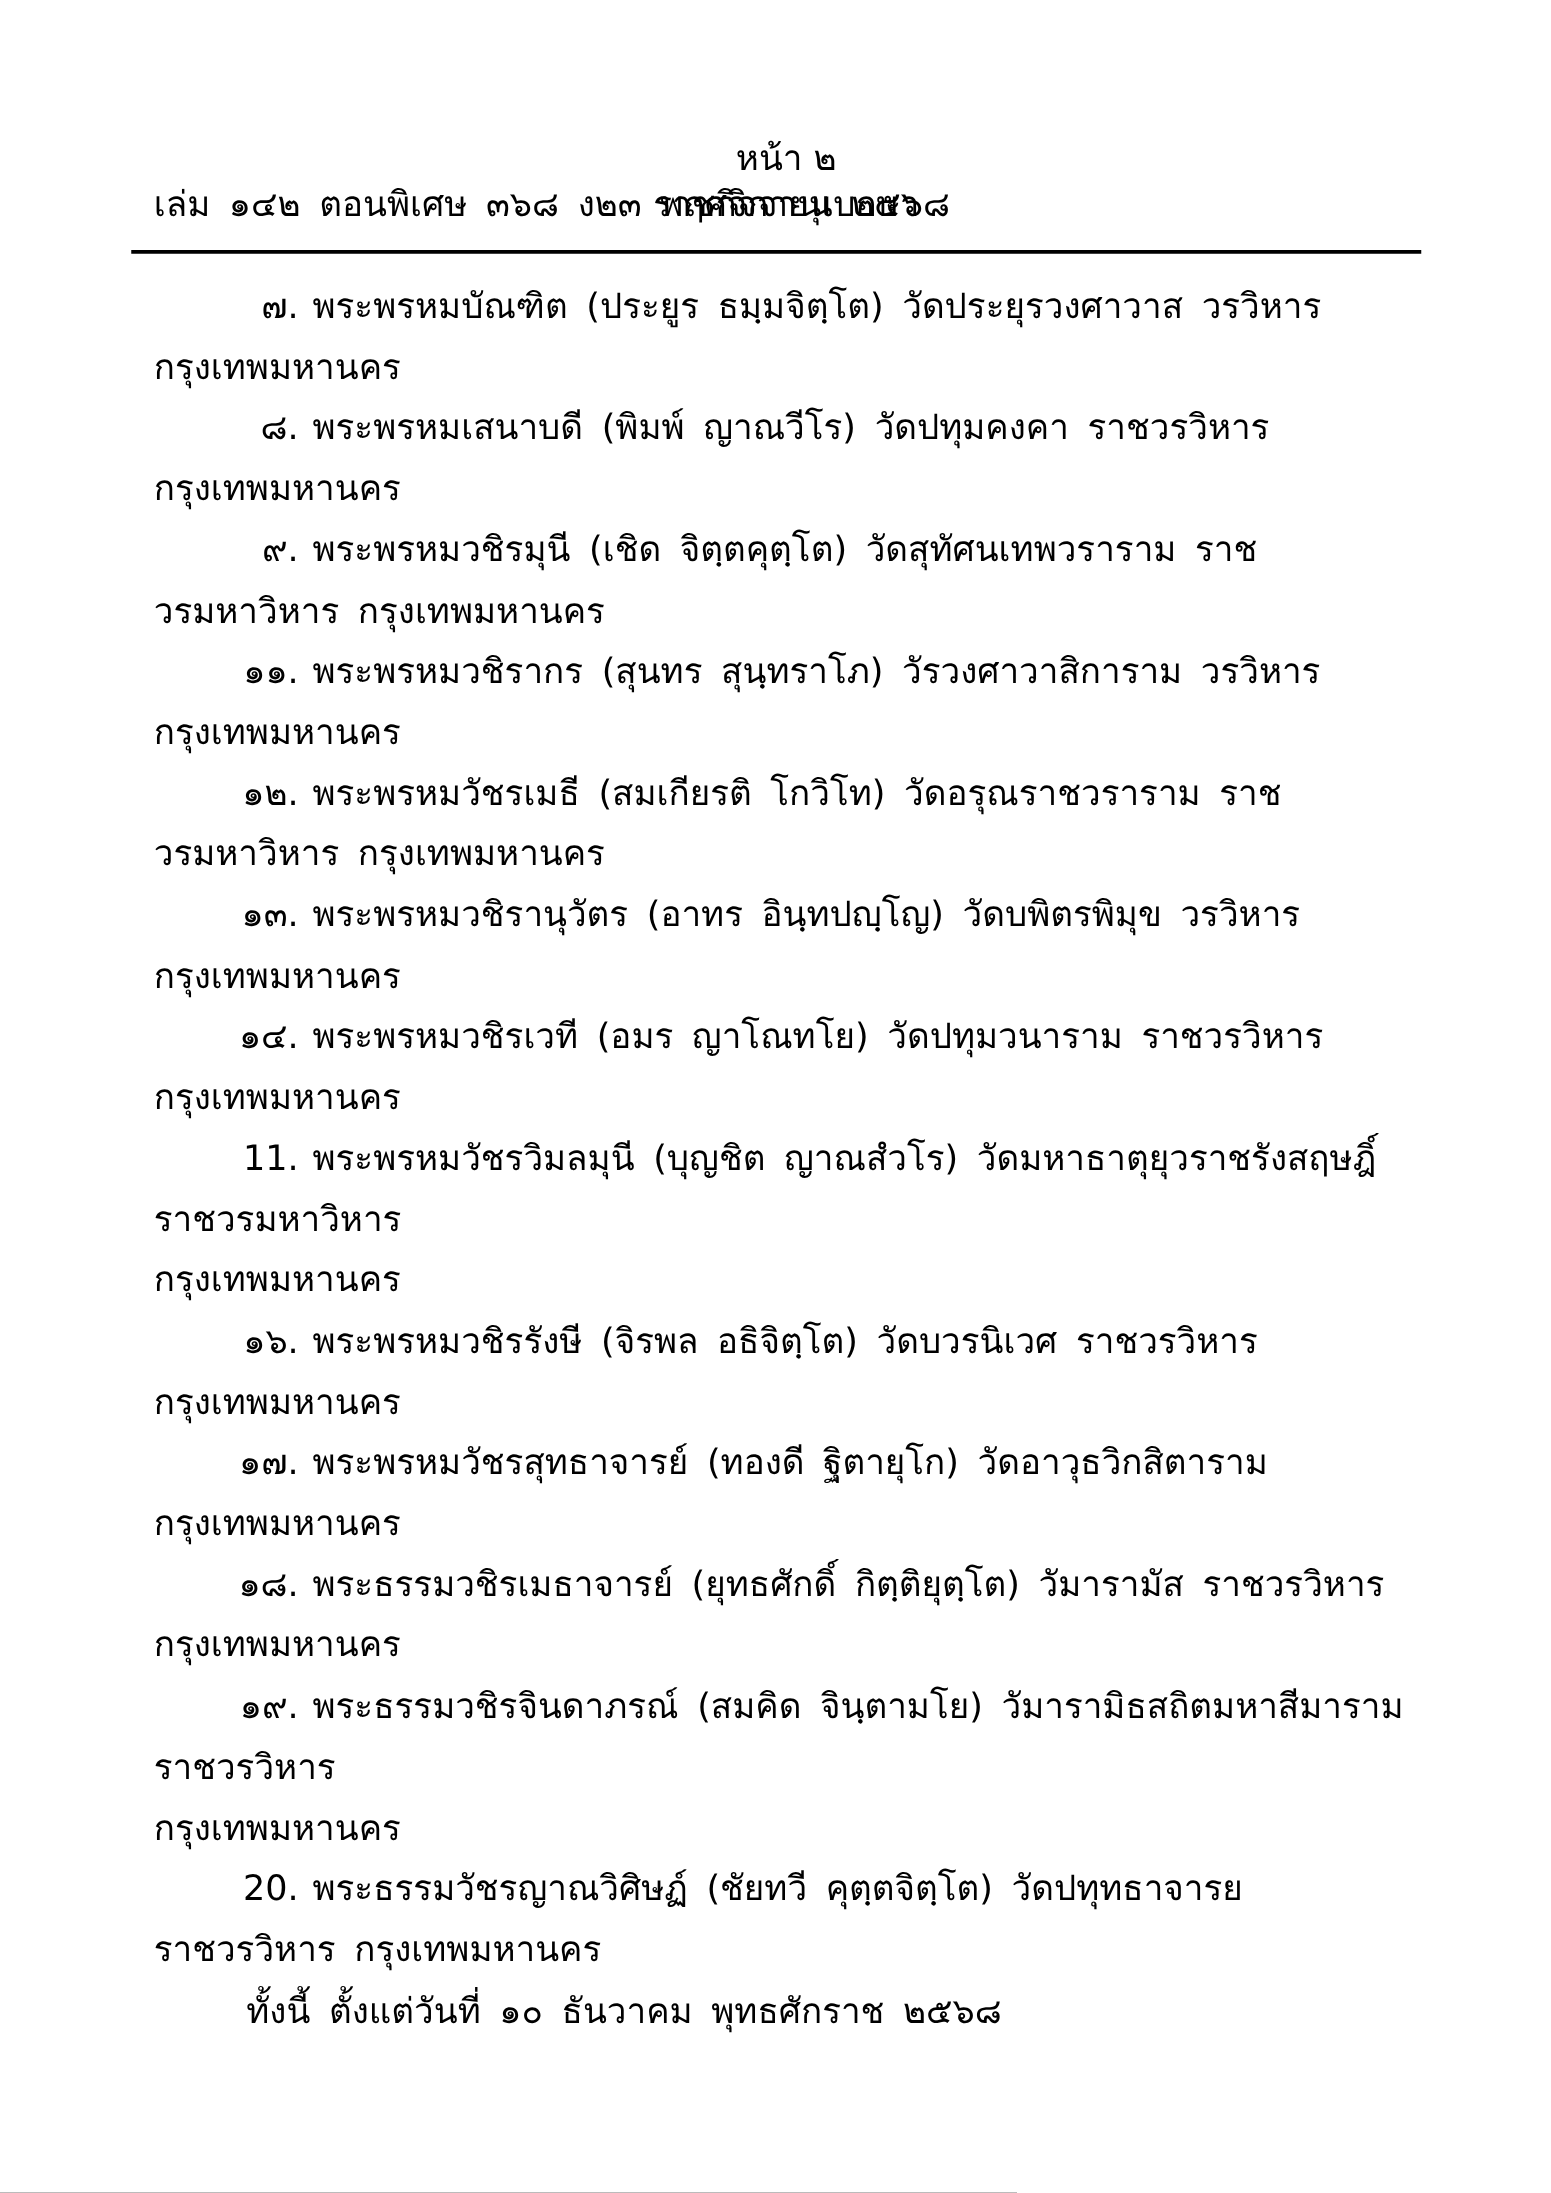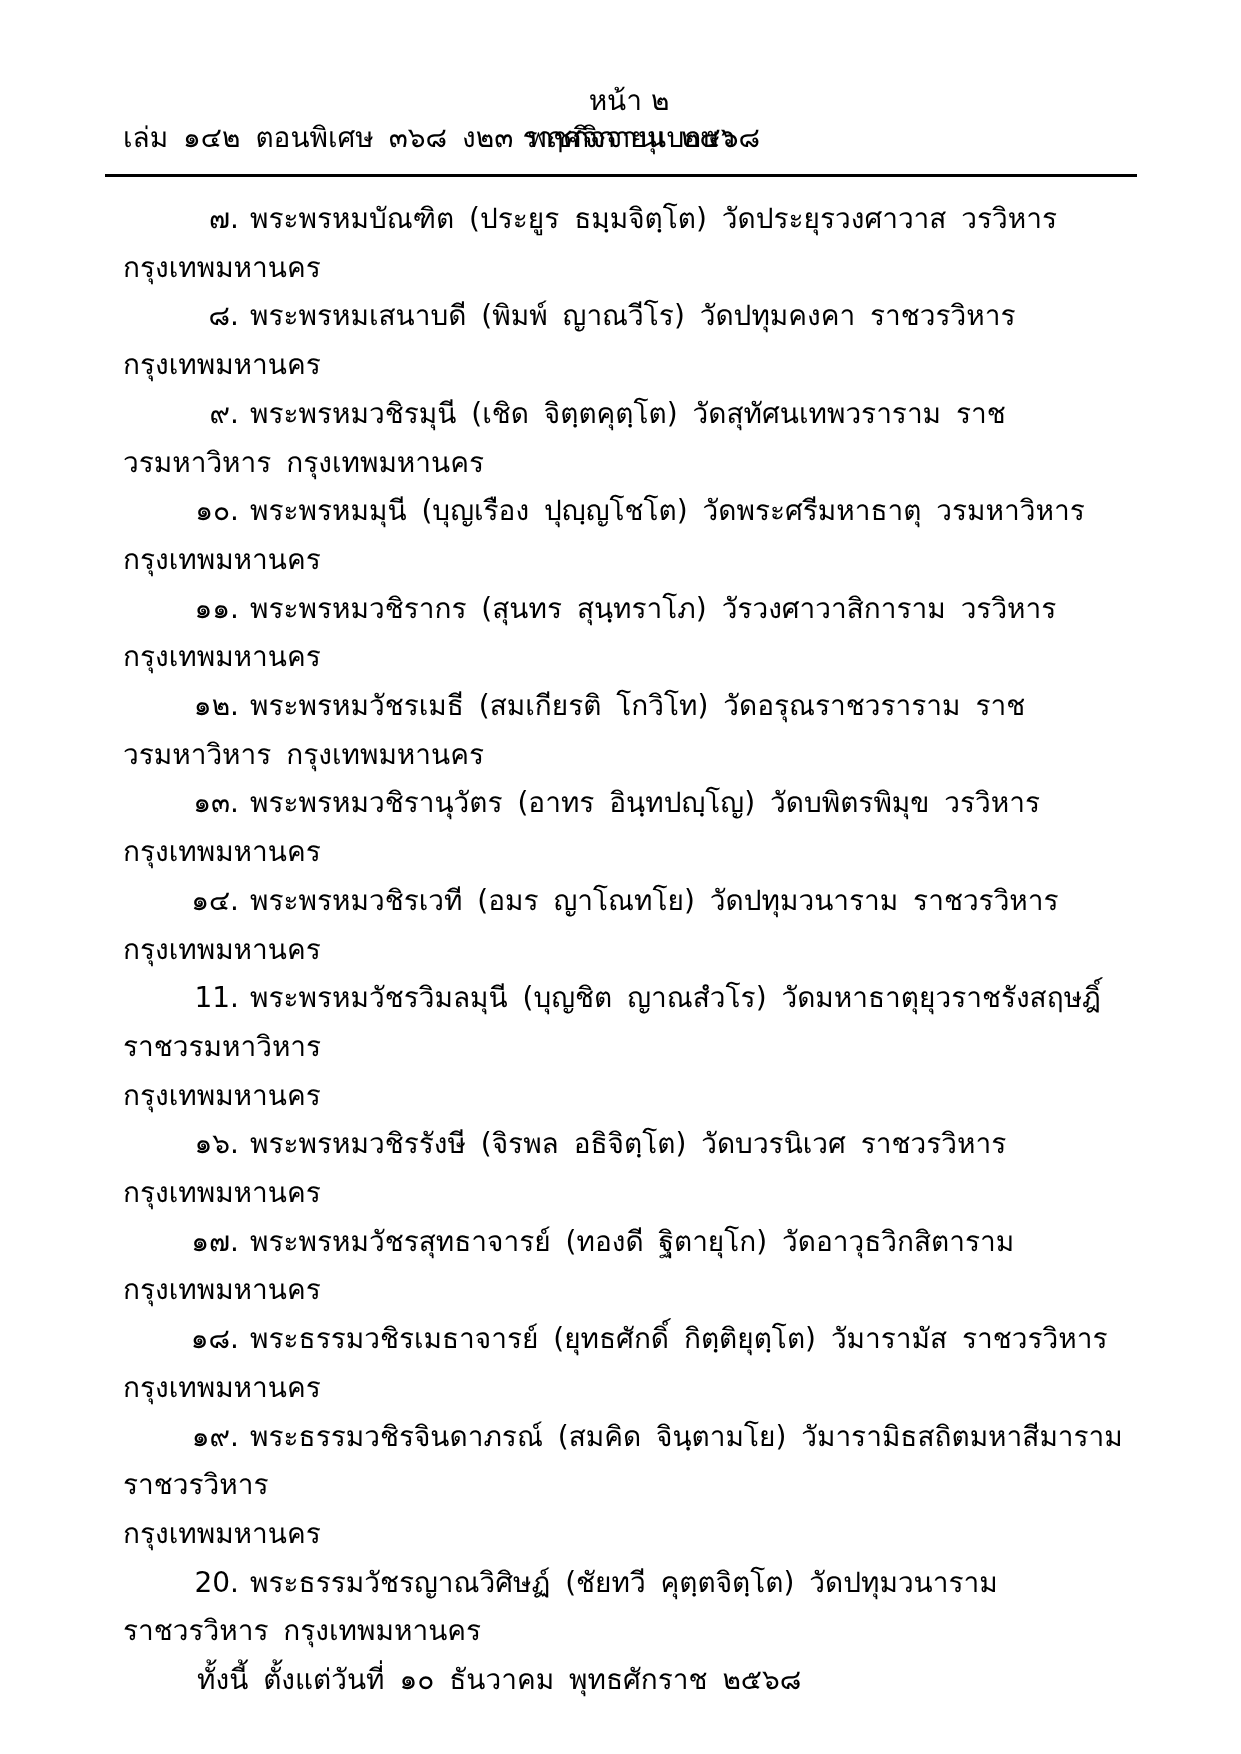--- a/index.html
+++ b/index.html
@@ -5,21 +5,21 @@
   html, body { margin: 0; padding: 0; background: #888; }
   .page {
     width: 1241px;
     height: 1754px;
     margin: 0 auto;
     background: #ffffff;
     color: #000000;
     font-family: "DejaVu Sans", sans-serif;
     font-size: 28px;
     box-sizing: border-box;
-    padding-top: 84px;
+    padding-top: 110px;
     overflow: hidden;
     position: relative;
   }
   p { margin: 0; }
   .header { margin: 0 106px 0 123px; }
   .page-num { text-align: center; line-height: 34px; }
   .header-row {
     position: relative;
     display: flex;
     justify-content: flex-start;
@@ -61,30 +61,29 @@
     </div>
   </div>
 
   <div class="rule"></div>
 
   <div class="doc-body">
 
     <p class="item"><span class="num">๗.</span><span class="txt">พระพรหมบัณฑิต (ประยูร ธมฺมจิตฺโต) วัดประยุรวงศาวาส วรวิหาร กรุงเทพมหานคร</span></p>
     <p class="item"><span class="num">๘.</span><span class="txt">พระพรหมเสนาบดี (พิมพ์ ญาณวีโร) วัดปทุมคงคา ราชวรวิหาร กรุงเทพมหานคร</span></p>
     <p class="item"><span class="num">๙.</span><span class="txt">พระพรหมวชิรมุนี (เชิด จิตฺตคุตฺโต) วัดสุทัศนเทพวราราม ราชวรมหาวิหาร กรุงเทพมหานคร</span></p>
-    <p class="item"><span class="num">๑๐.</span><span class="txt">พระพรหมมุนี (บุญเรือง ปุญฺญโชโต) วัดพระศรีมหาธาตุ วรมหาวิหาร กรุงเทพมหานคร</span></p>
     <p class="item"><span class="num">๑๑.</span><span class="txt">พระพรหมวชิรากร (สุนทร สุนฺทราโภ) วัรวงศาวาสิการาม วรวิหาร กรุงเทพมหานคร</span></p>
     <p class="item"><span class="num">๑๒.</span><span class="txt">พระพรหมวัชรเมธี (สมเกียรติ โกวิโท) วัดอรุณราชวราราม ราชวรมหาวิหาร กรุงเทพมหานคร</span></p>
     <p class="item"><span class="num">๑๓.</span><span class="txt">พระพรหมวชิรานุวัตร (อาทร อินฺทปญฺโญ) วัดบพิตรพิมุข วรวิหาร กรุงเทพมหานคร</span></p>
     <p class="item"><span class="num">๑๔.</span><span class="txt">พระพรหมวชิรเวที (อมร ญาโณทโย) วัดปทุมวนาราม ราชวรวิหาร กรุงเทพมหานคร</span></p>
     <p class="item"><span class="num">11.</span><span class="txt">พระพรหมวัชรวิมลมุนี (บุญชิต ญาณสํวโร) วัดมหาธาตุยุวราชรังสฤษฎิ์ ราชวรมหาวิหาร</span></p>
     <p class="cont">กรุงเทพมหานคร</p>
     <p class="item"><span class="num">๑๖.</span><span class="txt">พระพรหมวชิรรังษี (จิรพล อธิจิตฺโต) วัดบวรนิเวศ ราชวรวิหาร กรุงเทพมหานคร</span></p>
     <p class="item"><span class="num">๑๗.</span><span class="txt">พระพรหมวัชรสุทธาจารย์ (ทองดี ฐิตายุโก) วัดอาวุธวิกสิตาราม กรุงเทพมหานคร</span></p>
     <p class="item"><span class="num">๑๘.</span><span class="txt">พระธรรมวชิรเมธาจารย์ (ยุทธศักดิ์ กิตฺติยุตฺโต) วัมารามัส ราชวรวิหาร กรุงเทพมหานคร</span></p>
     <p class="item"><span class="num">๑๙.</span><span class="txt">พระธรรมวชิรจินดาภรณ์ (สมคิด จินฺตามโย) วัมารามิธสถิตมหาสีมาราม ราชวรวิหาร</span></p>
     <p class="cont">กรุงเทพมหานคร</p>
-    <p class="item"><span class="num">20.</span><span class="txt">พระธรรมวัชรญาณวิศิษฏ์ (ชัยทวี คุตฺตจิตฺโต) วัดปทุมวนาราม ราชวรวิหาร กรุงเทพมหานคร</span></p>
+    <p class="item"><span class="num">20.</span><span class="txt">พระธรรมวัชรญาณวิศิษฏ์ (ชัยทวี คุตฺตจิตฺโต) วัดปทุทธาจารย ราชวรวิหาร กรุงเทพมหานคร</span></p>
 
     <p class="effective">ทั้งนี้ ตั้งแต่วันที่ ๑๐ ธันวาคม พุทธศักราช ๒๕๖๘</p>
 
   </div>
 </div>
 
 </body></html>

